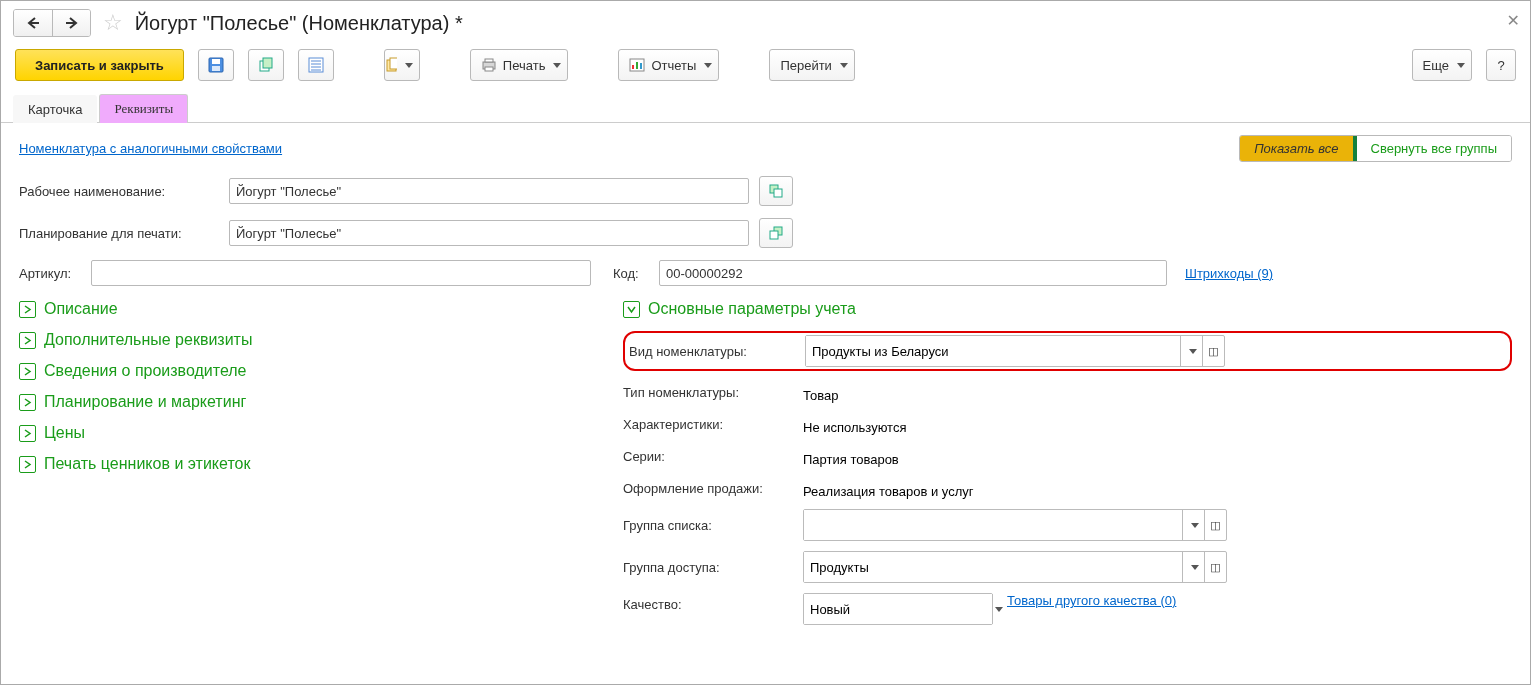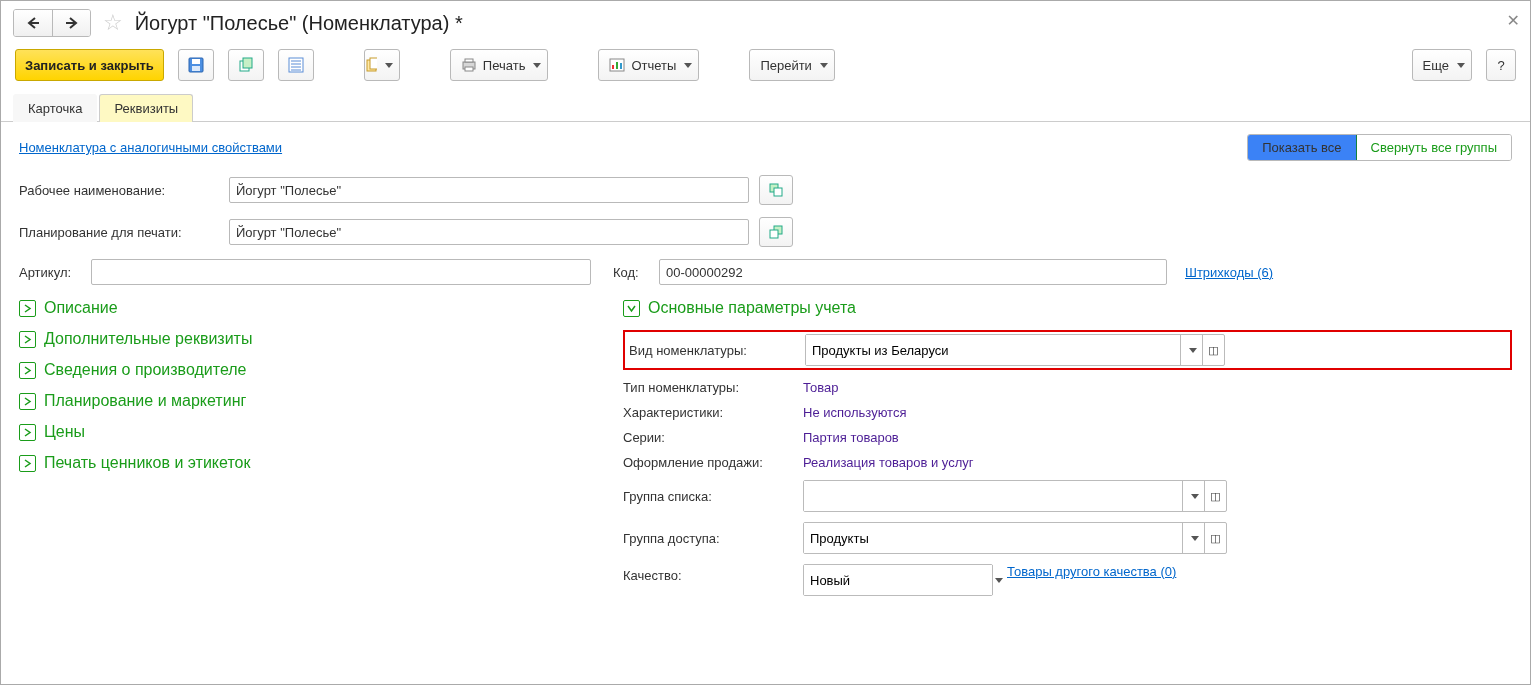--- a/index.html
+++ b/index.html
@@ -78,21 +78,21 @@
     font-size: 13px;
     color: #333;
   }
   .btn.icon-only { padding: 0; width: 36px; justify-content: center; }
   .btn.split { padding-right: 6px; margin-left: 36px; }
   .btn.primary {
     background: linear-gradient(#FFE259,#FFD400);
     border-color: #c9a800;
     font-weight: bold;
     color: #222;
-    padding: 0 9px;
+    padding: 0 19px;
   }
   .caret-down {
     display: inline-block;
     width: 0; height: 0;
     border-left: 4px solid transparent;
     border-right: 4px solid transparent;
     border-top: 5px solid #555;
     margin-left: 2px;
   }
   
@@ -109,21 +109,22 @@
     border-radius: 3px 3px 0 0;
     margin-right: 2px;
     color: #333;
     cursor: pointer;
     position: relative;
     top: 1px;
     background: #f7f7f7;
   }
   .tab.active {
     border-color: #ccc;
-    background: #fef9c3;
+    background: #f0abfc;
+    font-family: Liberation Serif, serif;
   }
   
   .content {
     padding: 12px 18px;
   }
   .topline {
     display: flex;
     align-items: center;
     margin-bottom: 14px;
   }
@@ -138,23 +139,23 @@
     border: 1px solid #b9b9b9;
     border-radius: 3px;
     overflow: hidden;
   }
   .toggle-btn {
     padding: 5px 14px;
     font-size: 13px;
     cursor: pointer;
     background: #fff;
   }
-  .toggle-btn.active { background: #3b82f6; }
+  .toggle-btn.active { background: #eab308; font-style: italic; }
   .toggle-btn.green { color: #1a9c1a; }
-  .toggle-btn + .toggle-btn { border-left: 1px solid #15803d; }
+  .toggle-btn + .toggle-btn { border-left: 4px solid #15803d; }
 
   .form-row {
     display: flex;
     align-items: center;
     margin-bottom: 12px;
   }
   .fld-label { width: 210px; color: #333; }
   input.textfield {
     height: 26px;
     border: 1px solid #b9b9b9;
@@ -208,21 +209,21 @@
     color: #1a9c1a;
     font-size: 16px;
   }
 
   .kv-row {
     display: flex;
     align-items: center;
     margin-bottom: 10px;
   }
   .kv-label { width: 180px; color: #333; }
-  .kv-val { color: #4c1d95; }
+  .kv-val { color: #000000; margin-top: 7px; }
 
   .select-wrap {
     display: flex;
     border: 1px solid #bbb;
     border-radius: 2px;
     height: 32px;
     background: #fff;
   }
   .select-wrap input {
     border: none;
@@ -236,21 +237,21 @@
     border-left: 1px solid #bbb;
     display: flex;
     align-items: center;
     justify-content: center;
     cursor: pointer;
   }
   .highlight-row {
     display: flex;
     align-items: center;
     border: 2px solid #e00000;
-    border-radius: 0;
+    border-radius: 12px;
     padding: 2px 4px;
     margin-bottom: 10px;
   }
   .highlight-row .kv-label { width: 176px; }
   .highlight-row .select-wrap { flex:1; border-color:#bbb; }
 
   .open-ext {
     width: 22px;
     border-left: 1px solid #bbb;
     display: flex;
@@ -387,21 +388,21 @@
             <rect x="2" y="6" width="8" height="8" fill="#fff" stroke="#2a8"></rect>
           </svg>
       </div>
     </div>
 
     <div class="inline-row">
       <span style="width:72px">Артикул:</span>
       <input class="textfield" style="width: 500px;" value="">
       <span style="width:46px;margin-left:22px">Код:</span>
       <input class="textfield" style="width: 508px;" value="00-00000292">
-      <span class="link" style="margin-left:18px">Штрихкоды (6)</span>
+      <span class="link" style="margin-left:18px">Штрихкоды (9)</span>
     </div>
 
     <div class="cols">
 
       <div class="col-left">
         <div class="expander">
           <span class="exp-icon">
               <svg width="9" height="9">
                 <path d="M2 1 L7 4.5 L2 8" stroke="#1a9c1a" stroke-width="1.5" fill="none"></path>
               </svg>

